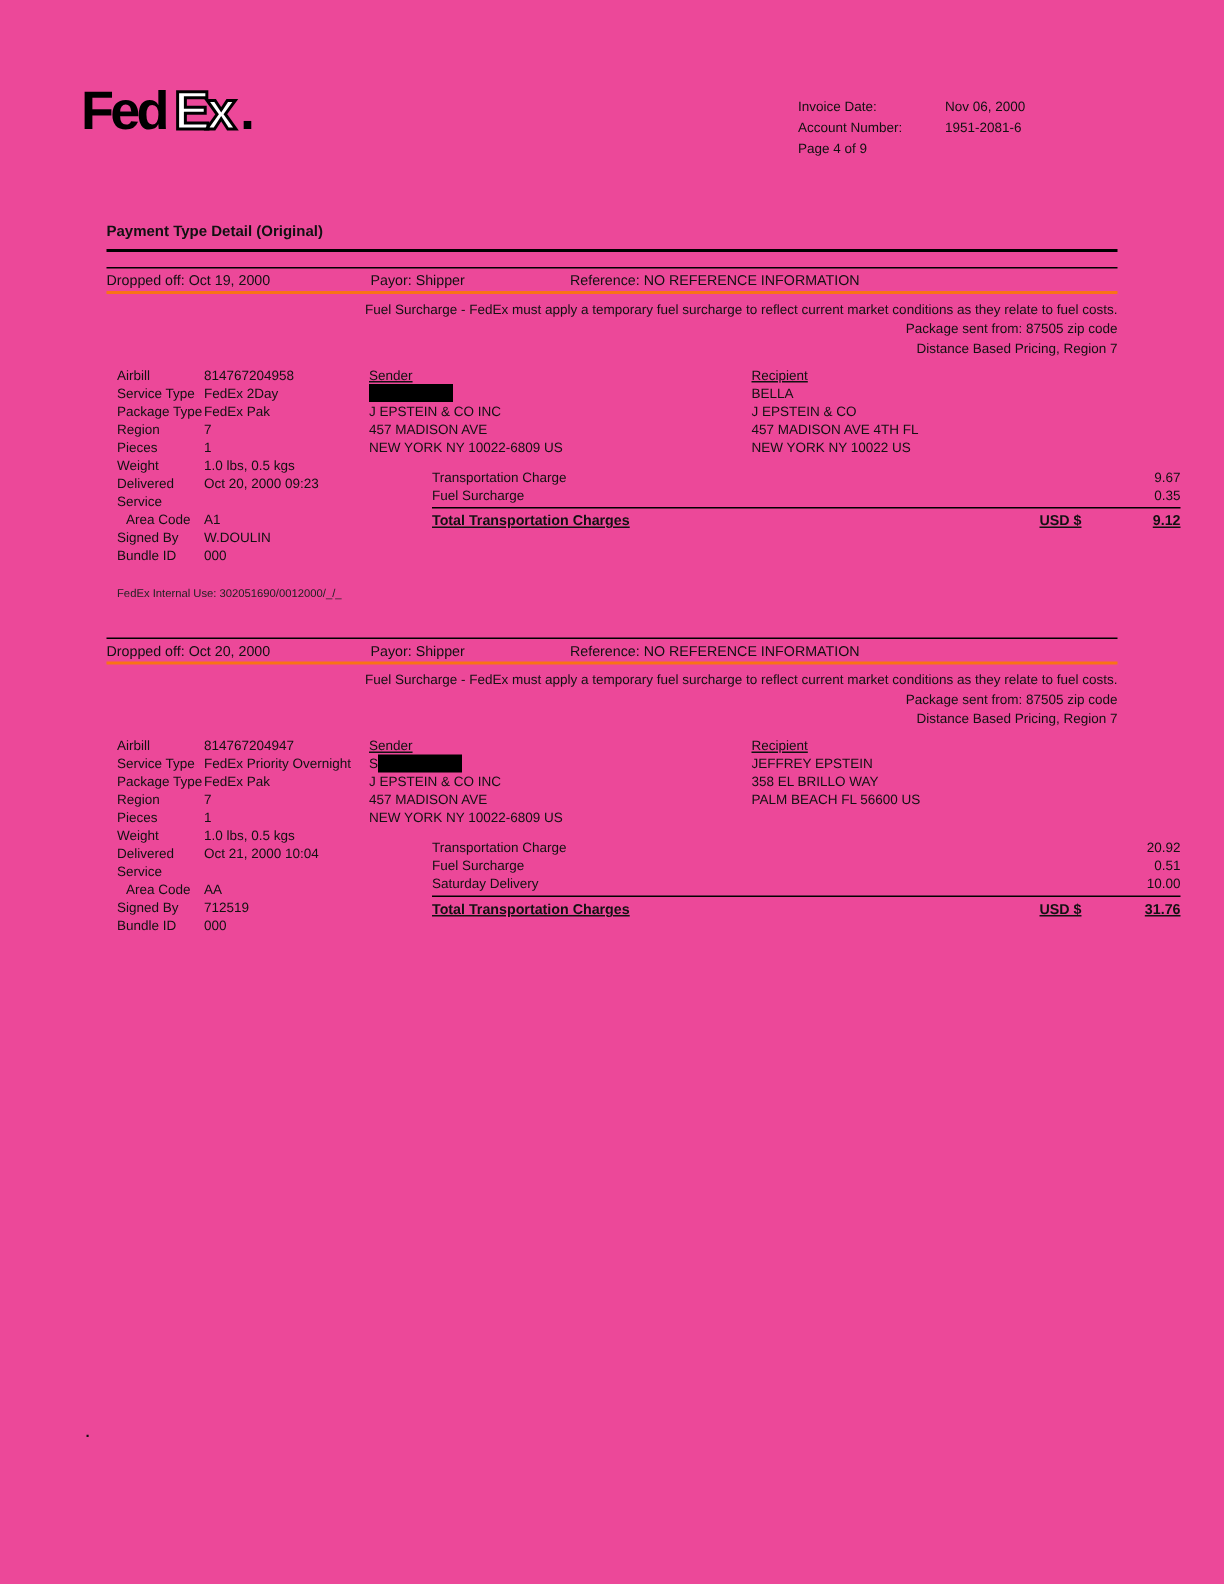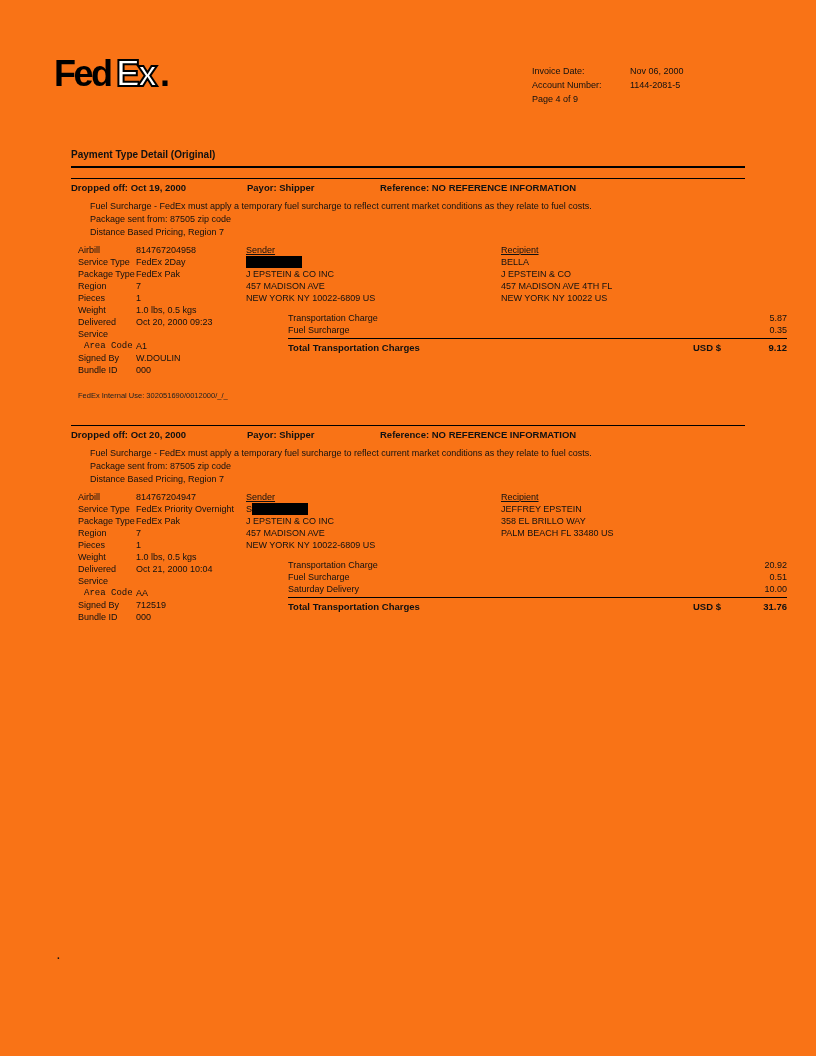--- a/index.html
+++ b/index.html
@@ -1,66 +1,66 @@
 <!DOCTYPE html>
 <html><head>
 <meta charset="utf-8">
 <style>
   * { box-sizing: border-box; }
   html,body { margin:0; padding:0; background:#fff; }
   body {
     width:816px; height:1056px; position:relative; overflow:hidden;
     font-family:"Liberation Sans","DejaVu Sans",sans-serif; color:#111;
   }
-  .page { position:absolute; inset:0; background:#f97316; }
+  .page { position:absolute; inset:0; background:#ec4899; }
 
   
   .logo { position:absolute; left:54px; top:54px; width:150px; height:42px; }
 
   
   .invoice-meta { position:absolute; left:532px; top:64px; width:240px; }
   .meta-row { display:grid; grid-template-columns:98px 1fr; line-height:14px; font-size:9px; }
   .meta-row.first { font-size:11px; font-weight:bold; line-height:16px; }
   .meta-page { font-size:9px; line-height:14px; }
 
   
   .doc-title { position:absolute; left:71px; top:149px; font-size:10px; font-weight:bold; }
   .title-rule { position:absolute; left:71px; top:166px; width:674px; height:0; border-top:2px solid #000; }
 
   
   .section { position:absolute; left:71px; width:674px; }
   .section.s0 { top:178px; }
   .section.s1 { top:425px; }
 
-  .section-header { position:relative; height:18px; border-top:1px solid #000; border-bottom:6px solid #f97316; font-size:9.5px; font-weight:bold; }
+  .section-header { position:relative; height:18px; border-top:1px solid #000; border-bottom:2px solid #f97316; font-size:9.5px; font-weight:normal; }
   .section-header span { position:absolute; top:3px; white-space:nowrap; }
   .sh-dropped { left:0; }
   .sh-payor   { left:176px; }
   .sh-ref     { left:309px; }
 
   .notes { margin:4px 0 0 19px; font-size:9px; line-height:13px; }
-  .notes div { white-space:nowrap; }
+  .notes div { white-space:nowrap;text-align:right; }
 
   .body-cols { position:relative; margin-top:5px; height:132px; }
 
   .details { position:absolute; left:7px; top:0; width:168px; font-size:9px; line-height:12px; }
   .drow { display:grid; grid-template-columns:58px 1fr; white-space:nowrap; }
-  .drow .dlabel.indent { padding-left:6px;font-family:Liberation Mono, monospace; }
+  .drow .dlabel.indent { padding-left:6px; }
 
   .addr { position:absolute; top:0; font-size:9px; line-height:12px; white-space:nowrap; }
   .addr.sender { left:175px; }
   .addr.recipient { left:430px; }
   .addr .alabel { text-decoration:underline; }
   .redact-line { height:12px; }
   .redact-box { display:inline-block; width:56px; height:12px; background:#000; vertical-align:top; }
 
   .charges { position:absolute; left:175px; top:68px; width:499px; font-size:9px; line-height:12px;margin-left:42px; }
   .crow { display:flex; justify-content:space-between; }
   .charge-sep { border-top:1.5px solid #000; margin-top:2px; margin-bottom:3px; }
-  .total-row { display:grid; grid-template-columns:405px 50px 44px; font-weight:bold; font-size:9.5px; }
+  .total-row { display:grid; grid-template-columns:405px 50px 44px; font-weight:bold; font-size:9.5px;text-decoration:underline; }
   .total-row .tamt { text-align:right; }
 
   .internal-use { margin:15px 0 0 7px; font-size:7.5px; color:#222; }
 
   
   .footer-mark { position:absolute; left:57px; top:950px; font-size:10px; font-weight:bold; }
 </style>
 </head>
 <body>
 
@@ -74,21 +74,21 @@
     </svg>
   </div>
 
   <div class="invoice-meta">
     <div class="meta-row">
       <span>Invoice Date:</span>
       <span>Nov 06, 2000</span>
     </div>
     <div class="meta-row">
       <span>Account Number:</span>
-      <span>1144-2081-5</span>
+      <span>1951-2081-6</span>
     </div>
     <div class="meta-page">Page 4 of 9</div>
   </div>
 
   <div class="doc-title">Payment Type Detail (Original)</div>
   <div class="title-rule"></div>
 
   <div class="section s0">
     <div class="section-header">
       <span class="sh-dropped">Dropped off: Oct 19, 2000</span>
@@ -157,21 +157,21 @@
       <div class="addr recipient">
         <div class="alabel">Recipient</div>
         <div>BELLA</div>
         <div>J EPSTEIN &amp; CO</div>
         <div>457 MADISON AVE 4TH FL</div>
         <div>NEW YORK NY 10022  US</div>
       </div>
       <div class="charges">
         <div class="crow">
             <span>Transportation Charge</span>
-            <span>5.87</span>
+            <span>9.67</span>
           </div>
         <div class="crow">
             <span>Fuel Surcharge</span>
             <span>0.35</span>
           </div>
         <div class="charge-sep"></div>
         <div class="total-row">
           <span class="tlabel">Total Transportation Charges</span>
           <span class="tcur">USD $</span>
           <span class="tamt">9.12</span>
@@ -243,21 +243,21 @@
         <div class="alabel">Sender</div>
         <div class="redact-line"><span>S</span><span class="redact-box"></span></div>
         <div>J EPSTEIN &amp; CO INC</div>
         <div>457 MADISON AVE</div>
         <div>NEW YORK NY 10022-6809  US</div>
       </div>
       <div class="addr recipient">
         <div class="alabel">Recipient</div>
         <div>JEFFREY EPSTEIN</div>
         <div>358 EL BRILLO WAY</div>
-        <div>PALM BEACH FL 33480  US</div>
+        <div>PALM BEACH FL 56600  US</div>
       </div>
       <div class="charges">
         <div class="crow">
             <span>Transportation Charge</span>
             <span>20.92</span>
           </div>
         <div class="crow">
             <span>Fuel Surcharge</span>
             <span>0.51</span>
           </div>

